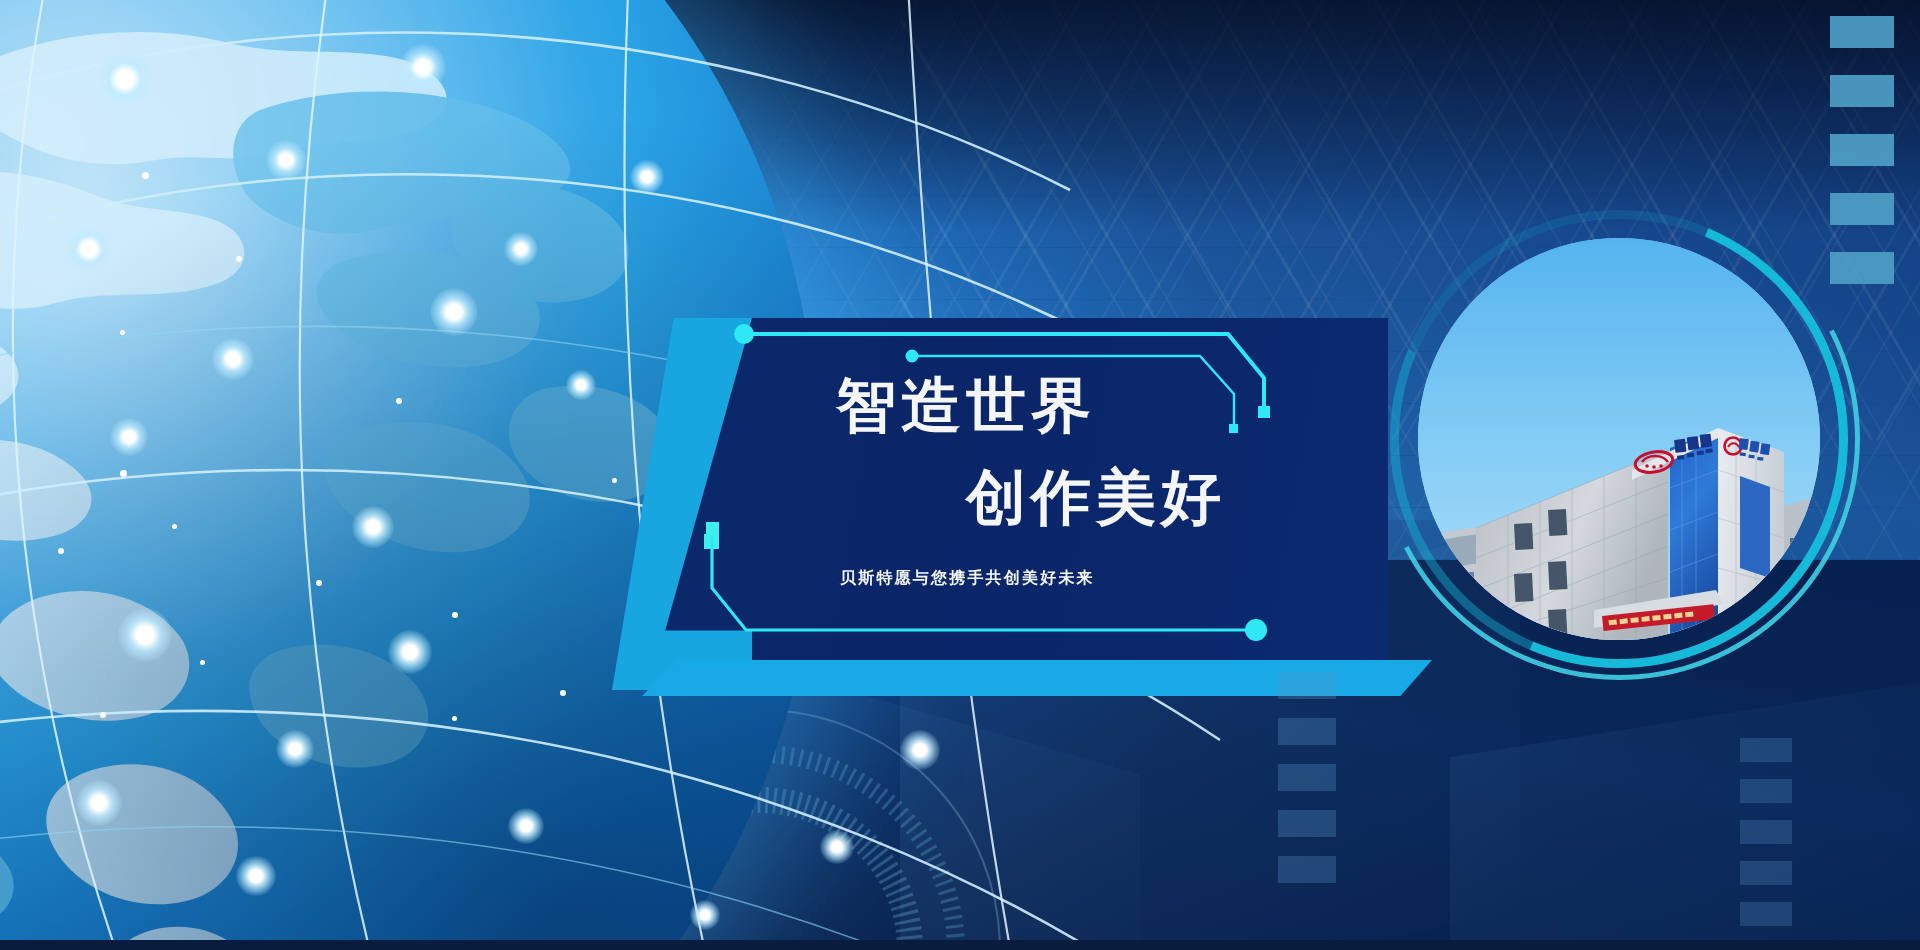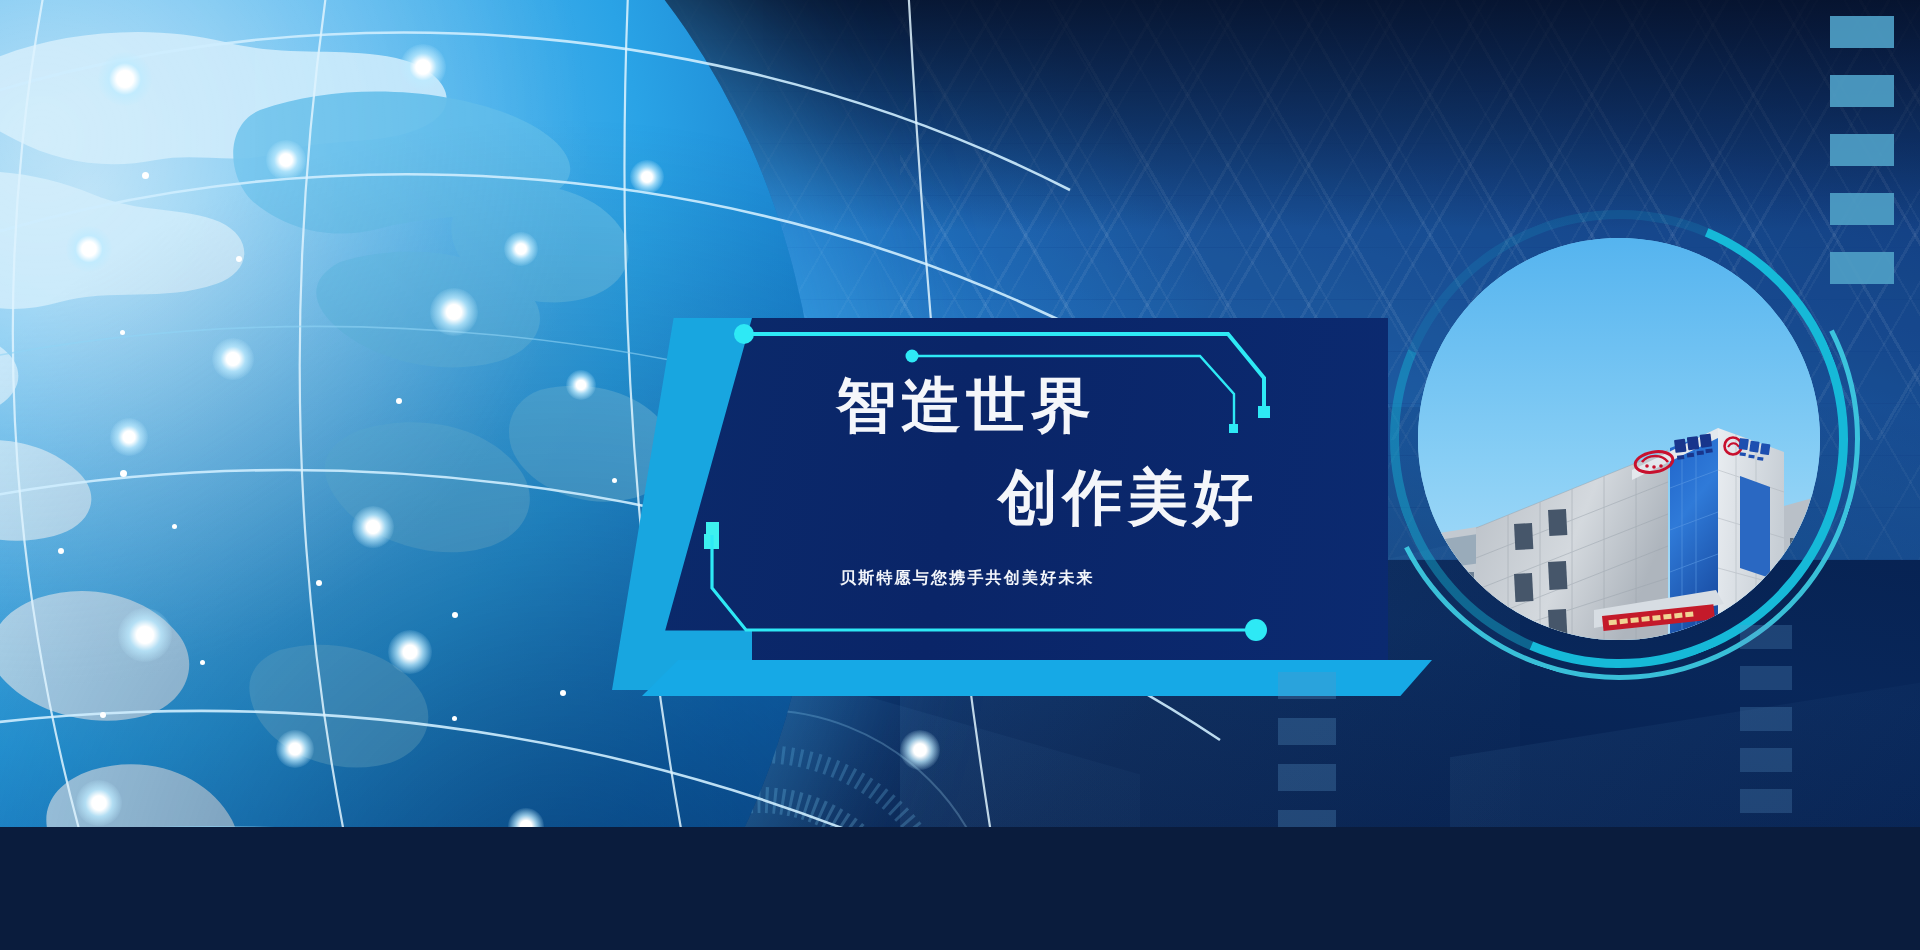--- a/index.html
+++ b/index.html
@@ -4,21 +4,21 @@
 <style>
   * { margin:0; padding:0; box-sizing:border-box; }
   html, body {
     width:1920px; height:950px;
     overflow:hidden;
     background:#0a1c3d;
     font-family:"Liberation Sans", "DejaVu Sans", sans-serif;
   }
   #banner {
     position:relative;
-    width:1920px; height:827px;
+    width:1920px; height:940px;
     overflow:hidden;
   }
 
   
   .bg-base {
     position:absolute; inset:0;
     background:
       radial-gradient(ellipse 900px 620px at 18% 52%, #2ea8e8 0%, #1b7fd0 28%, #0d4f9e 55%, #08306e 78%, #061f4d 100%),
       linear-gradient(160deg, #061329 0%, #0a2350 30%, #0d3e7e 60%, #0c4a8e 85%, #0a3c76 100%);
   }
@@ -131,21 +131,21 @@
     color:#f2f5fa;
   }
   .title-1 {
     position:absolute; left:188px; top:58px;
     font-size:60px; font-weight:bold; letter-spacing:5px;
     line-height:1; color:#f4f6fa;
   }
   .title-2 {
     position:absolute; left:318px; top:150px;
     font-size:60px; font-weight:bold; letter-spacing:5px;
-    line-height:1; color:#f4f6fa;margin-left:32px;
+    line-height:1; color:#f4f6fa;
   }
   .subtitle {
     position:absolute; left:192px; top:250px;
     font-size:16px; font-weight:bold; letter-spacing:2.2px;
     color:#f2f5fa;
   }
 
   
   .bars { position:absolute; display:flex; flex-direction:column; }
   .bars.tr { right:26px; top:16px; gap:27px; }

